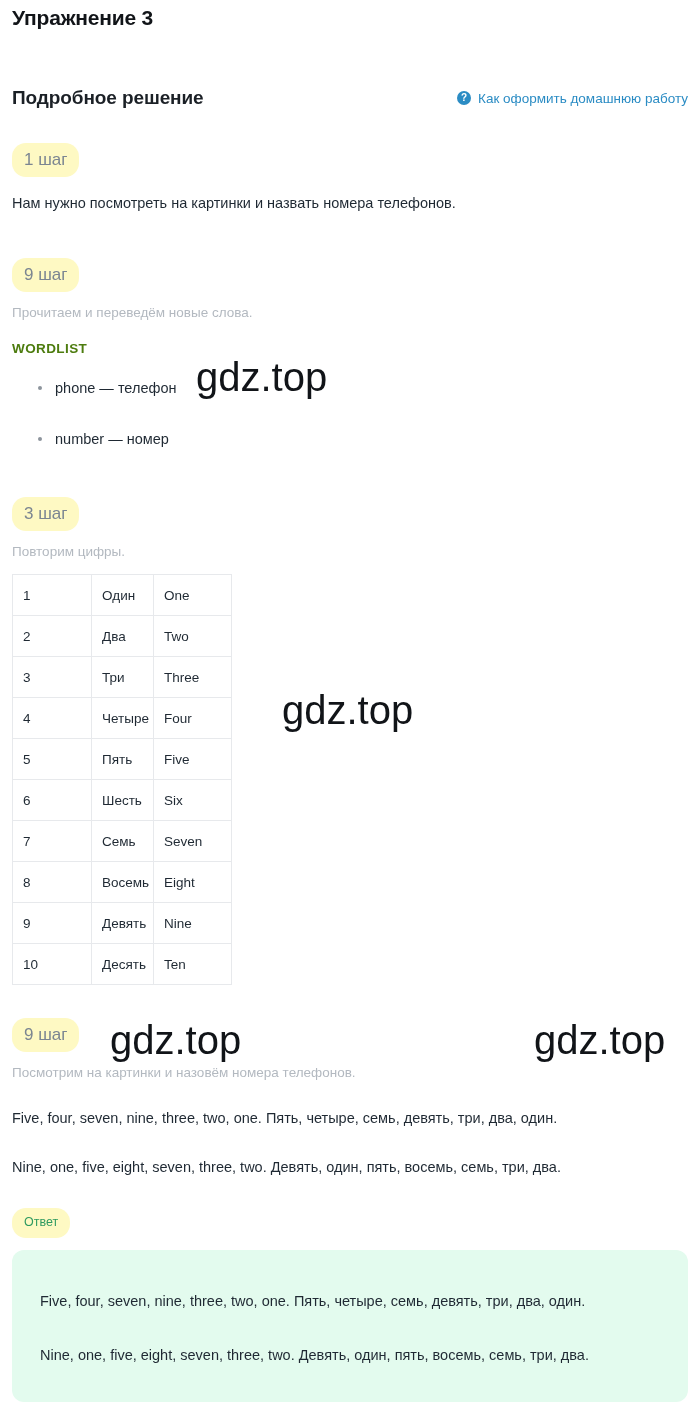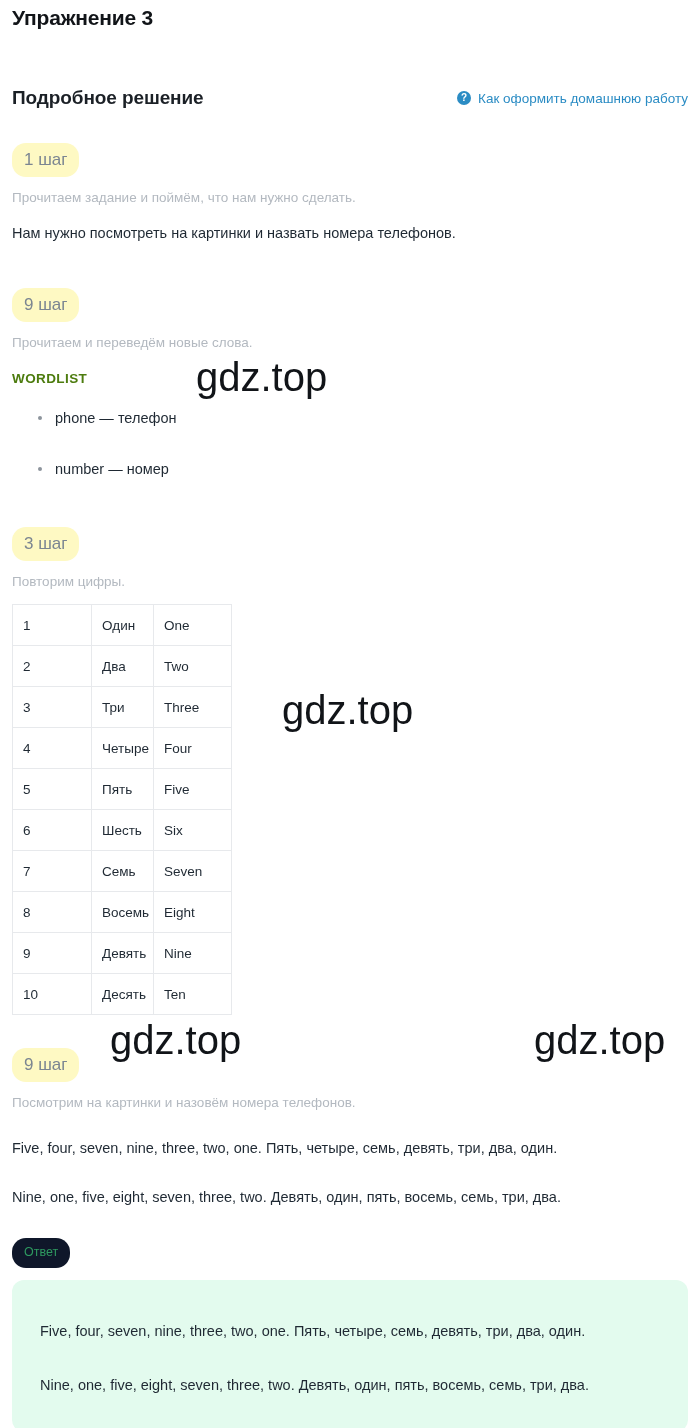--- a/index.html
+++ b/index.html
@@ -143,21 +143,21 @@
   .answer-line {
     font-size: 14.5px;
     color: #1f2933;
     line-height: 20px;
     margin: 0;
   }
 
   
   .answer-badge {
     display: inline-block;
-    background: #0f172a;
+    background: #fef9c3;
     color: #2e9a60;
     font-size: 12.5px;
     line-height: 1;
     padding: 8px 12px 9px;
     border-radius: 14px;
   }
   .answer-box {
     background: #e3fbee;
     border-radius: 12px;
     margin-top: 12px;
@@ -203,21 +203,20 @@
   <div class="solution-header">
     <div class="solution-title">Подробное решение</div>
     <a class="hw-link" href="#">
       <span class="q-icon">?</span>
       <span>Как оформить домашнюю работу</span>
     </a>
   </div>
 
   <div class="mt-step1">
     <span class="step-badge">1 шаг</span>
-    <p class="step-hint">Прочитаем задание и поймём, что нам нужно сделать.</p>
     <p class="step-text">Нам нужно посмотреть на картинки и назвать номера телефонов.</p>
   </div>
 
   <div class="mt-step2">
     <span class="step-badge">9 шаг</span>
     <p class="step-hint">Прочитаем и переведём новые слова.</p>
     <div class="wordlist-title">WORDLIST</div>
     <ul class="wordlist">
       <li>phone — телефон</li>
       <li>number — номер</li>

